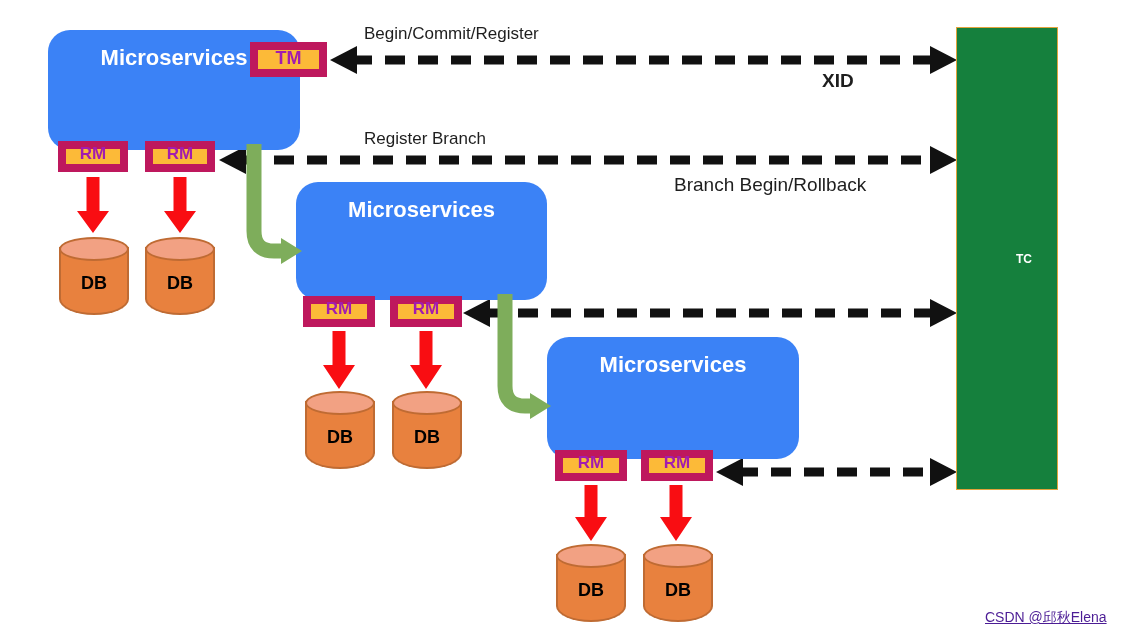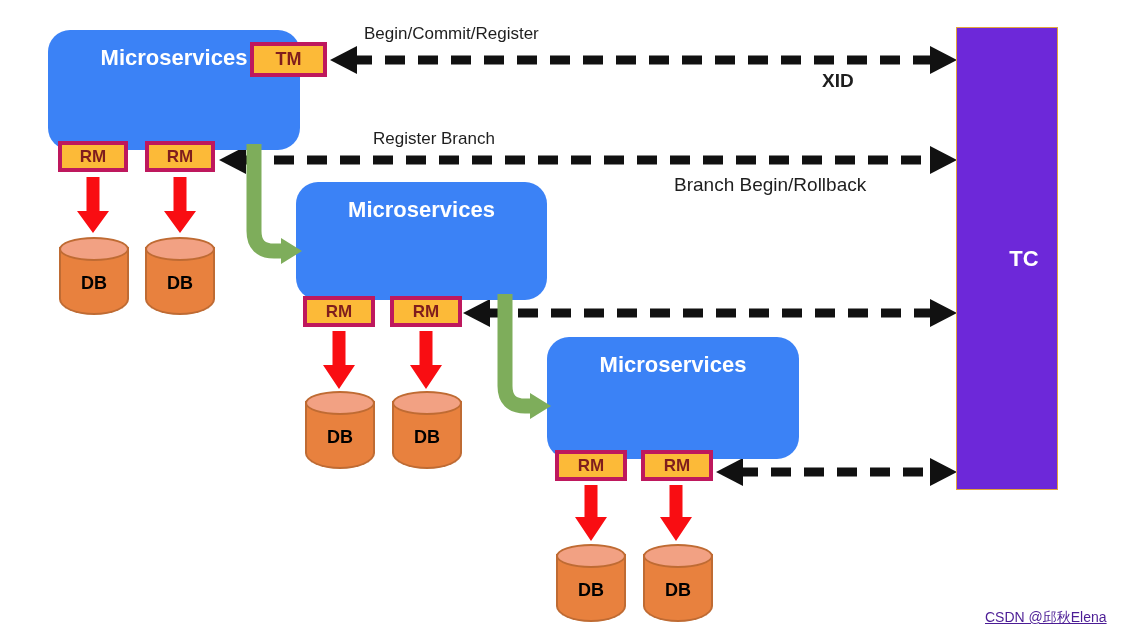--- a/index.html
+++ b/index.html
@@ -11,29 +11,29 @@
   .back { z-index:1; }
   .front { z-index:3; }
 
   .ms-box {
     position:absolute; z-index:2; background:#3b82f6; border-radius:22px;
     color:#ffffff; font-weight:700; font-size:22px; text-align:center;
   }
   .ms-box .ms-label { display:block; padding-top:15px; }
 
   .badge {
-    position:absolute; z-index:4; background:#FCBA38; border:4px solid #be185d;
-    color:#7f1d1d; font-weight:700; font-size:17px;
-    display:flex; align-items:center; justify-content:center; box-sizing:border-box;
+    position:absolute; z-index:4; background:#FCBA38; border:8px solid #be185d;
+    color:#a21caf; font-weight:700; font-size:17px;
+    display:flex; align-items:flex-end; justify-content:center; box-sizing:border-box;
   }
 
   .tc-box {
     position:absolute; z-index:2; left:956px; top:27px; width:102px; height:463px;
-    background:#6d28d9; border:1px solid #E2A33C; box-sizing:border-box;
-    color:#ffffff; font-weight:700; font-size:22px;
+    background:#15803d; border:1px solid #E2A33C; box-sizing:border-box;
+    color:#ffffff; font-weight:700; font-size:12px;
     display:flex; align-items:center; justify-content:center;padding-left:34px;
   }
 
   .db { position:absolute; z-index:2; width:70px; height:80px; }
   .db-top {
     position:absolute; top:0; left:0; width:66px; height:20px;
     background:#F2A183; border:2px solid #BF6B33; border-radius:50%; z-index:2;
   }
   .db-body {
     position:absolute; top:10px; left:0; width:66px; height:66px;
@@ -164,18 +164,18 @@
       <polygon points="173.5,177 186.5,177 186.5,211 196,211 180,233 164,211 173.5,211"></polygon>
       <polygon points="332.5,331 345.5,331 345.5,365 355,365 339,389 323,365 332.5,365"></polygon>
       <polygon points="419.5,331 432.5,331 432.5,365 442,365 426,389 410,365 419.5,365"></polygon>
       <polygon points="584.5,485 597.5,485 597.5,517 607,517 591,541 575,517 584.5,517"></polygon>
       <polygon points="669.5,485 682.5,485 682.5,517 692,517 676,541 660,517 669.5,517"></polygon>
     </g>
   </svg>
 
   <div class="flow-label" style="left:364px; top:24px;">Begin/Commit/Register</div>
   <div class="flow-label bold" style="left:822px; top:70px;">XID</div>
-  <div class="flow-label" style="left:364px; top:129px;margin-left:9px;">Register Branch</div>
+  <div class="flow-label" style="left:364px; top:129px;">Register Branch</div>
   <div class="flow-label big" style="left:674px; top:174px;">Branch Begin/Rollback</div>
 
   <div class="watermark">CSDN @邱秋Elena</div>
 
 </div>
 
 </body></html>

